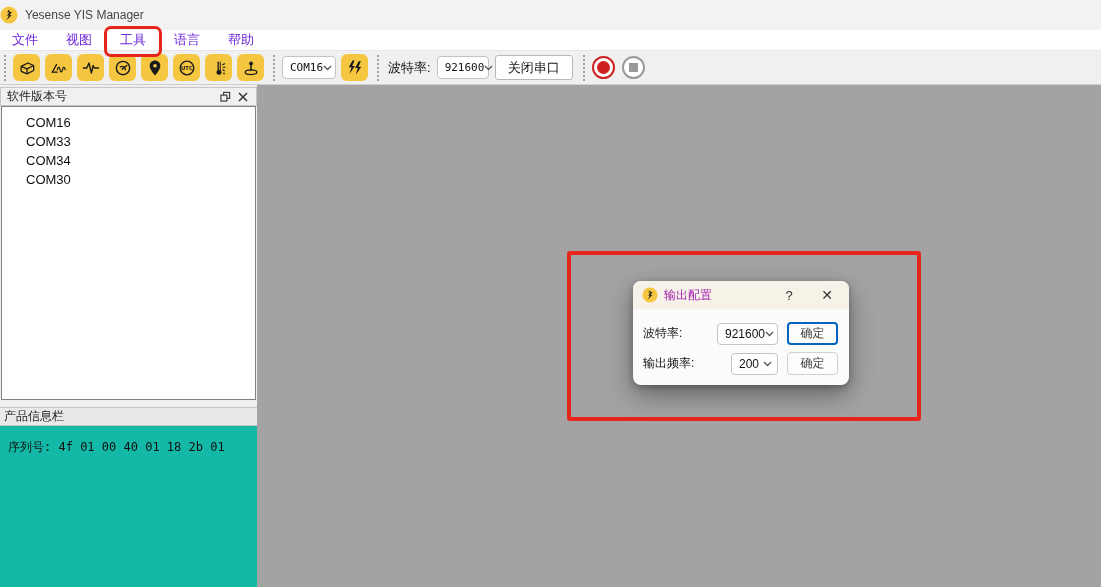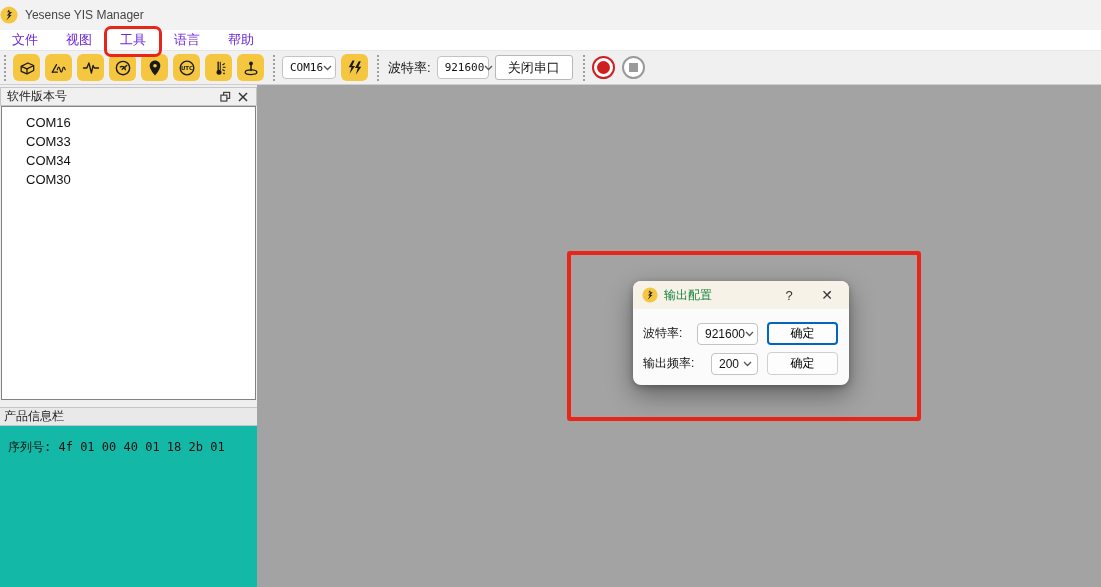--- a/index.html
+++ b/index.html
@@ -47,31 +47,31 @@
   .info-line.version { margin-top:62px; }
 
   
   .main-area { flex:1; background:#a3a3a3; position:relative; }
   .annotation-rect { position:absolute; left:310px; top:166px; width:354px; height:170px; border:4px solid #e8251b; border-radius:3px; pointer-events:none; }
 
   
   .dialog { position:absolute; left:376px; top:196px; width:216px; height:104px; background:#fbfbfb; border-radius:8px; box-shadow:0 10px 26px rgba(0,0,0,.38), 0 2px 6px rgba(0,0,0,.25); }
   .dlg-titlebar { height:28px; background:#f7f2e8; border-radius:8px 8px 0 0; display:flex; align-items:center; padding:0 12px 0 9px; }
   .dlg-logo { width:16px; height:16px; margin-right:6px; }
-  .dlg-title { font-size:12px; color:#15803d; flex:1; }
+  .dlg-title { font-size:12px; color:#a21caf; flex:1; }
   .dlg-help, .dlg-close { font-size:13px; color:#333; width:20px; text-align:center; cursor:pointer; }
   .dlg-close { margin-left:18px; font-size:14px; }
   .dlg-row { display:flex; align-items:center; margin:13px 11px 0 10px; height:23px; }
   .dlg-row + .dlg-row { margin-top:7px; }
   .dlg-label { font-size:12px; color:#111; }
   .dlg-combo { margin-left:auto; height:22px; }
   .dlg-combo.w1 { width:61px; }
   .dlg-combo.w2 { width:47px; }
   .dlg-combo .val { font-size:12px; }
-  .dlg-btn { width:71px; height:23px; margin-left:9px; background:#fdfdfd; border:1px solid #d0d0d0; border-radius:4px; font-size:12px; color:#000000; cursor:pointer; font-family:inherit; }
+  .dlg-btn { width:51px; height:23px; margin-left:9px; background:#fdfdfd; border:1px solid #d0d0d0; border-radius:4px; font-size:12px; color:#404040; cursor:pointer; font-family:inherit; }
   .dlg-btn.primary { border:2px solid #0066bf; }
 
   .chev { flex:0 0 auto; }
 </style>
 </head>
 <body>
 
 <div class="window">
 
   <div class="titlebar">

